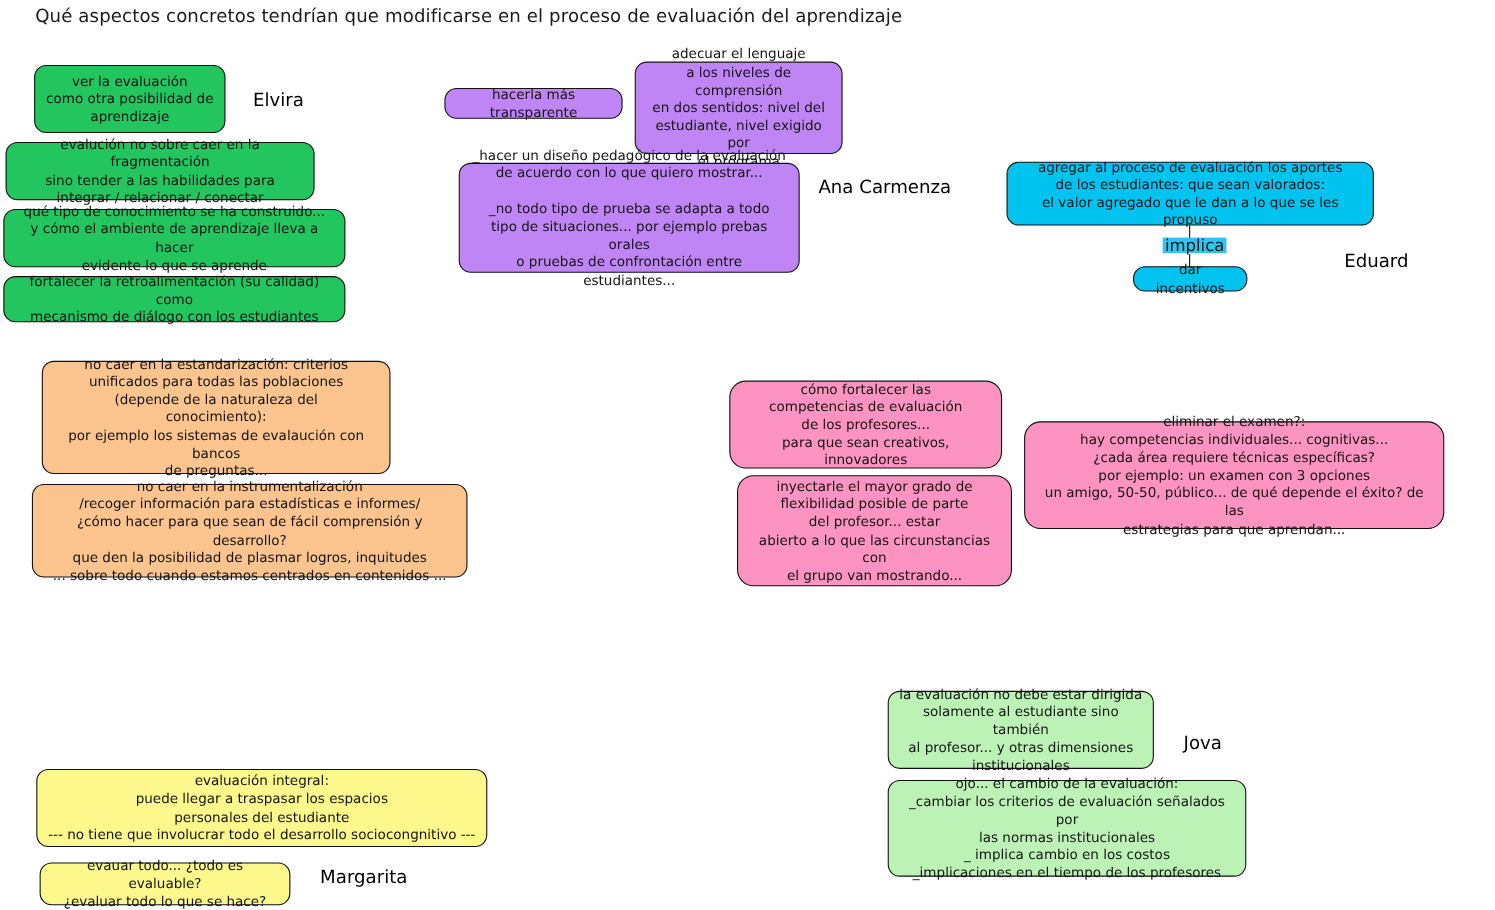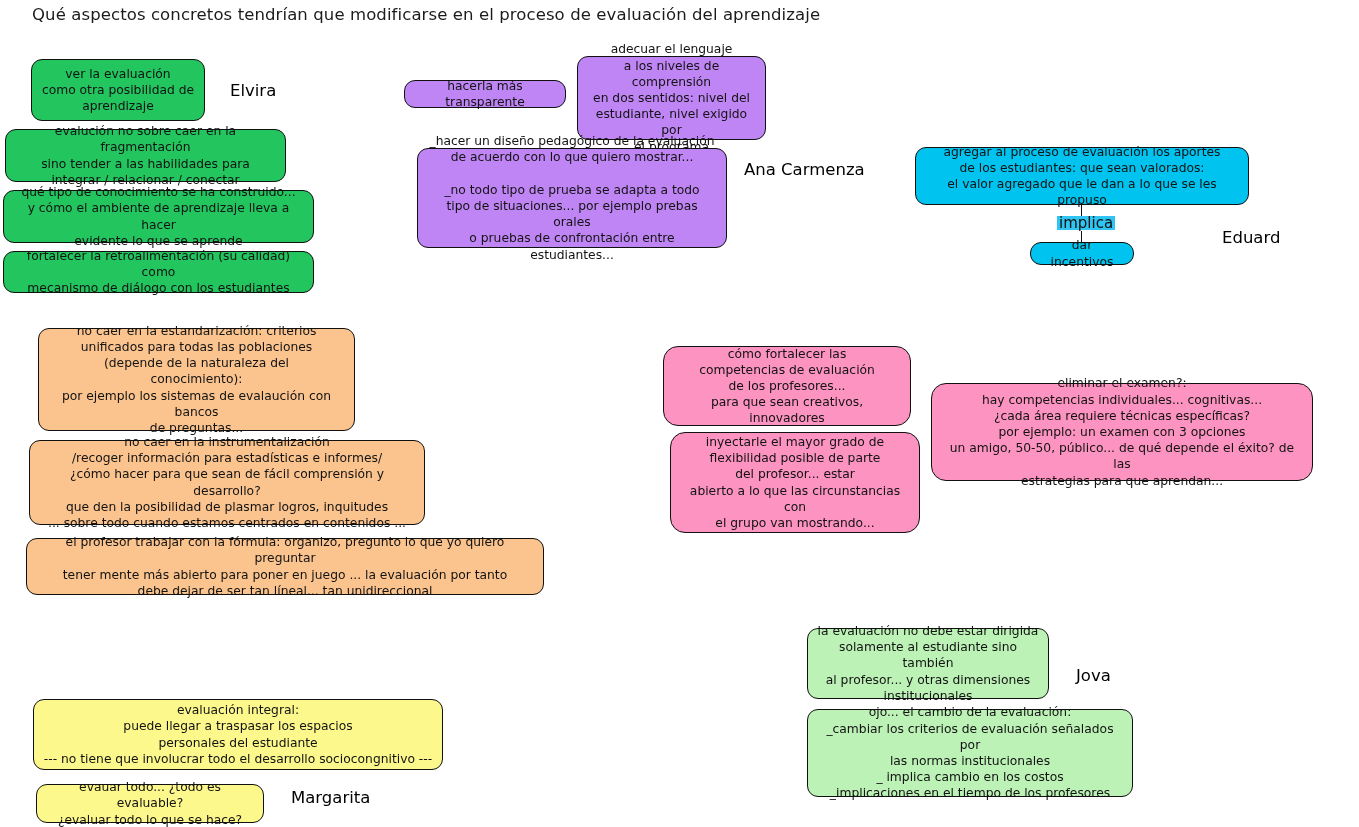--- a/index.html
+++ b/index.html
@@ -141,25 +141,20 @@
 por ejemplo los sistemas de evalaución con bancos
 de preguntas...</span>
   </div>
   <div class="node orange" style="left:29px; top:440px; width:396px; height:85px;justify-content:flex-end;">
     <span>no caer en la instrumentalización
 /recoger información para estadísticas e informes/
 ¿cómo hacer para que sean de fácil comprensión y desarrollo?
 que den la posibilidad de plasmar logros, inquitudes
 ...  sobre todo cuando estamos centrados en contenidos ...</span>
   </div>
-  <div class="node orange" style="left:26px; top:538px; width:518px; height:57px;">
-    <span>el profesor trabajar con la fórmula:  organizo, pregunto lo que yo quiero preguntar
-tener mente más abierto para poner en juego ...  la evaluación por tanto
-debe dejar de ser tan líneal... tan unidireccional</span>
-  </div>
 
   <div class="node pink" style="left:663px; top:346px; width:248px; height:80px;">
     <span>cómo fortalecer las
 competencias de evaluación
 de los profesores...
 para que sean creativos, innovadores</span>
   </div>
   <div class="node pink" style="left:670px; top:432px; width:250px; height:101px;">
     <span>inyectarle el mayor grado de
 flexibilidad posible de parte

